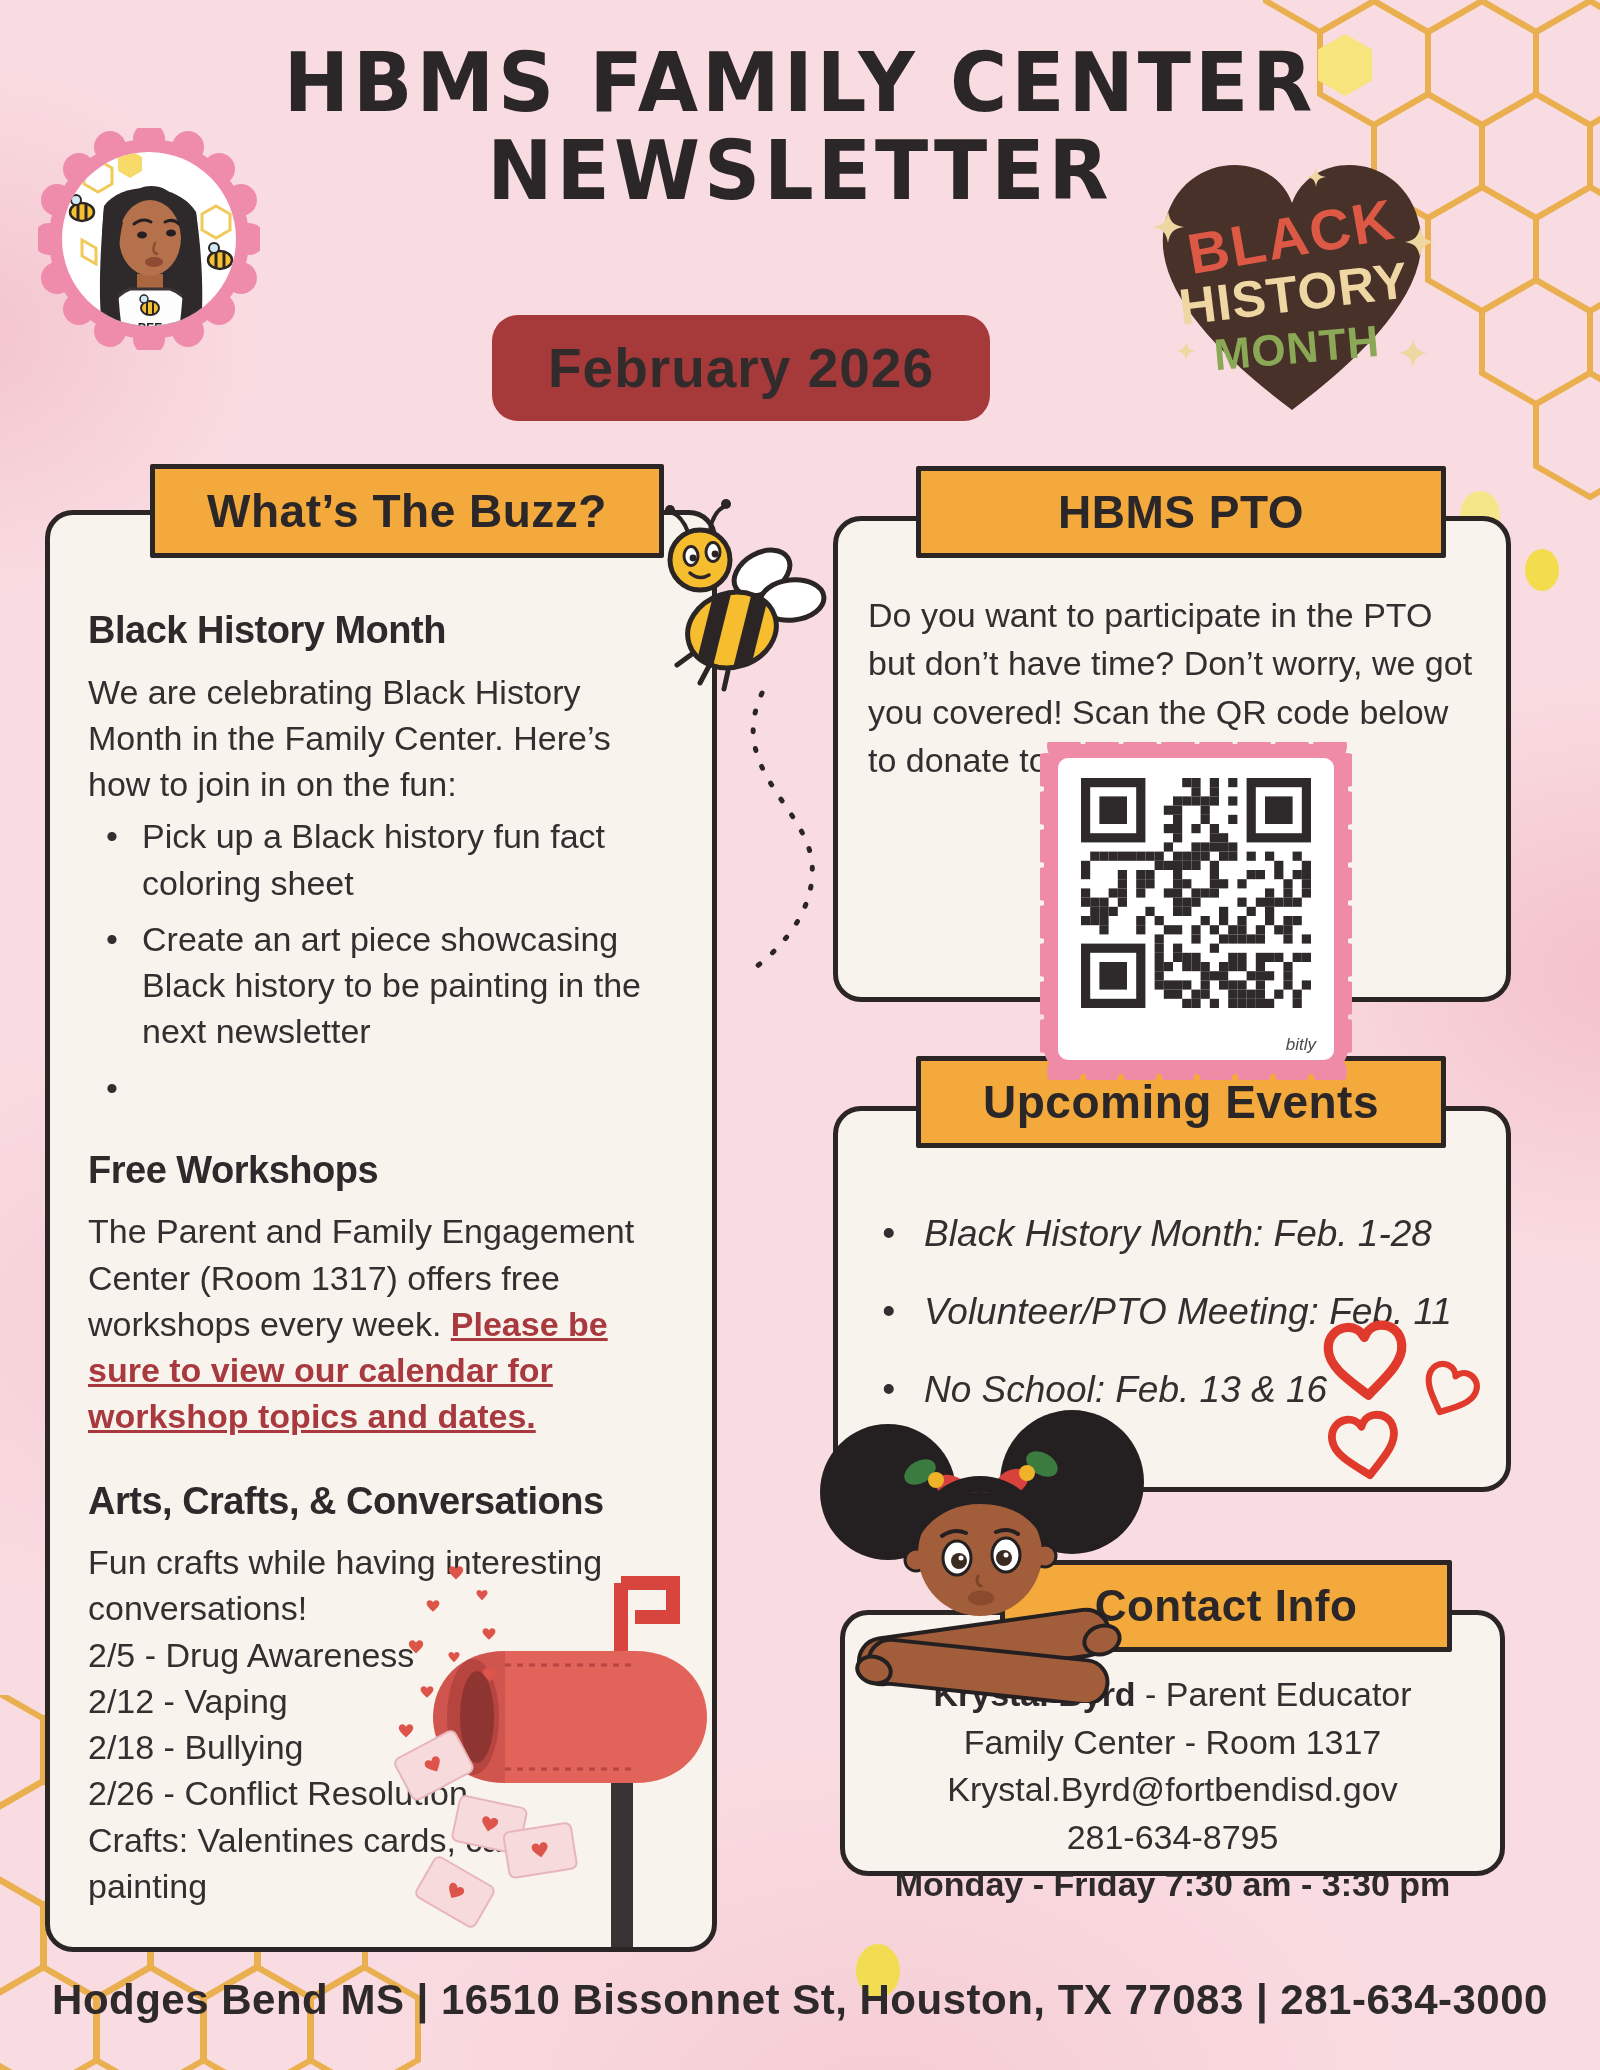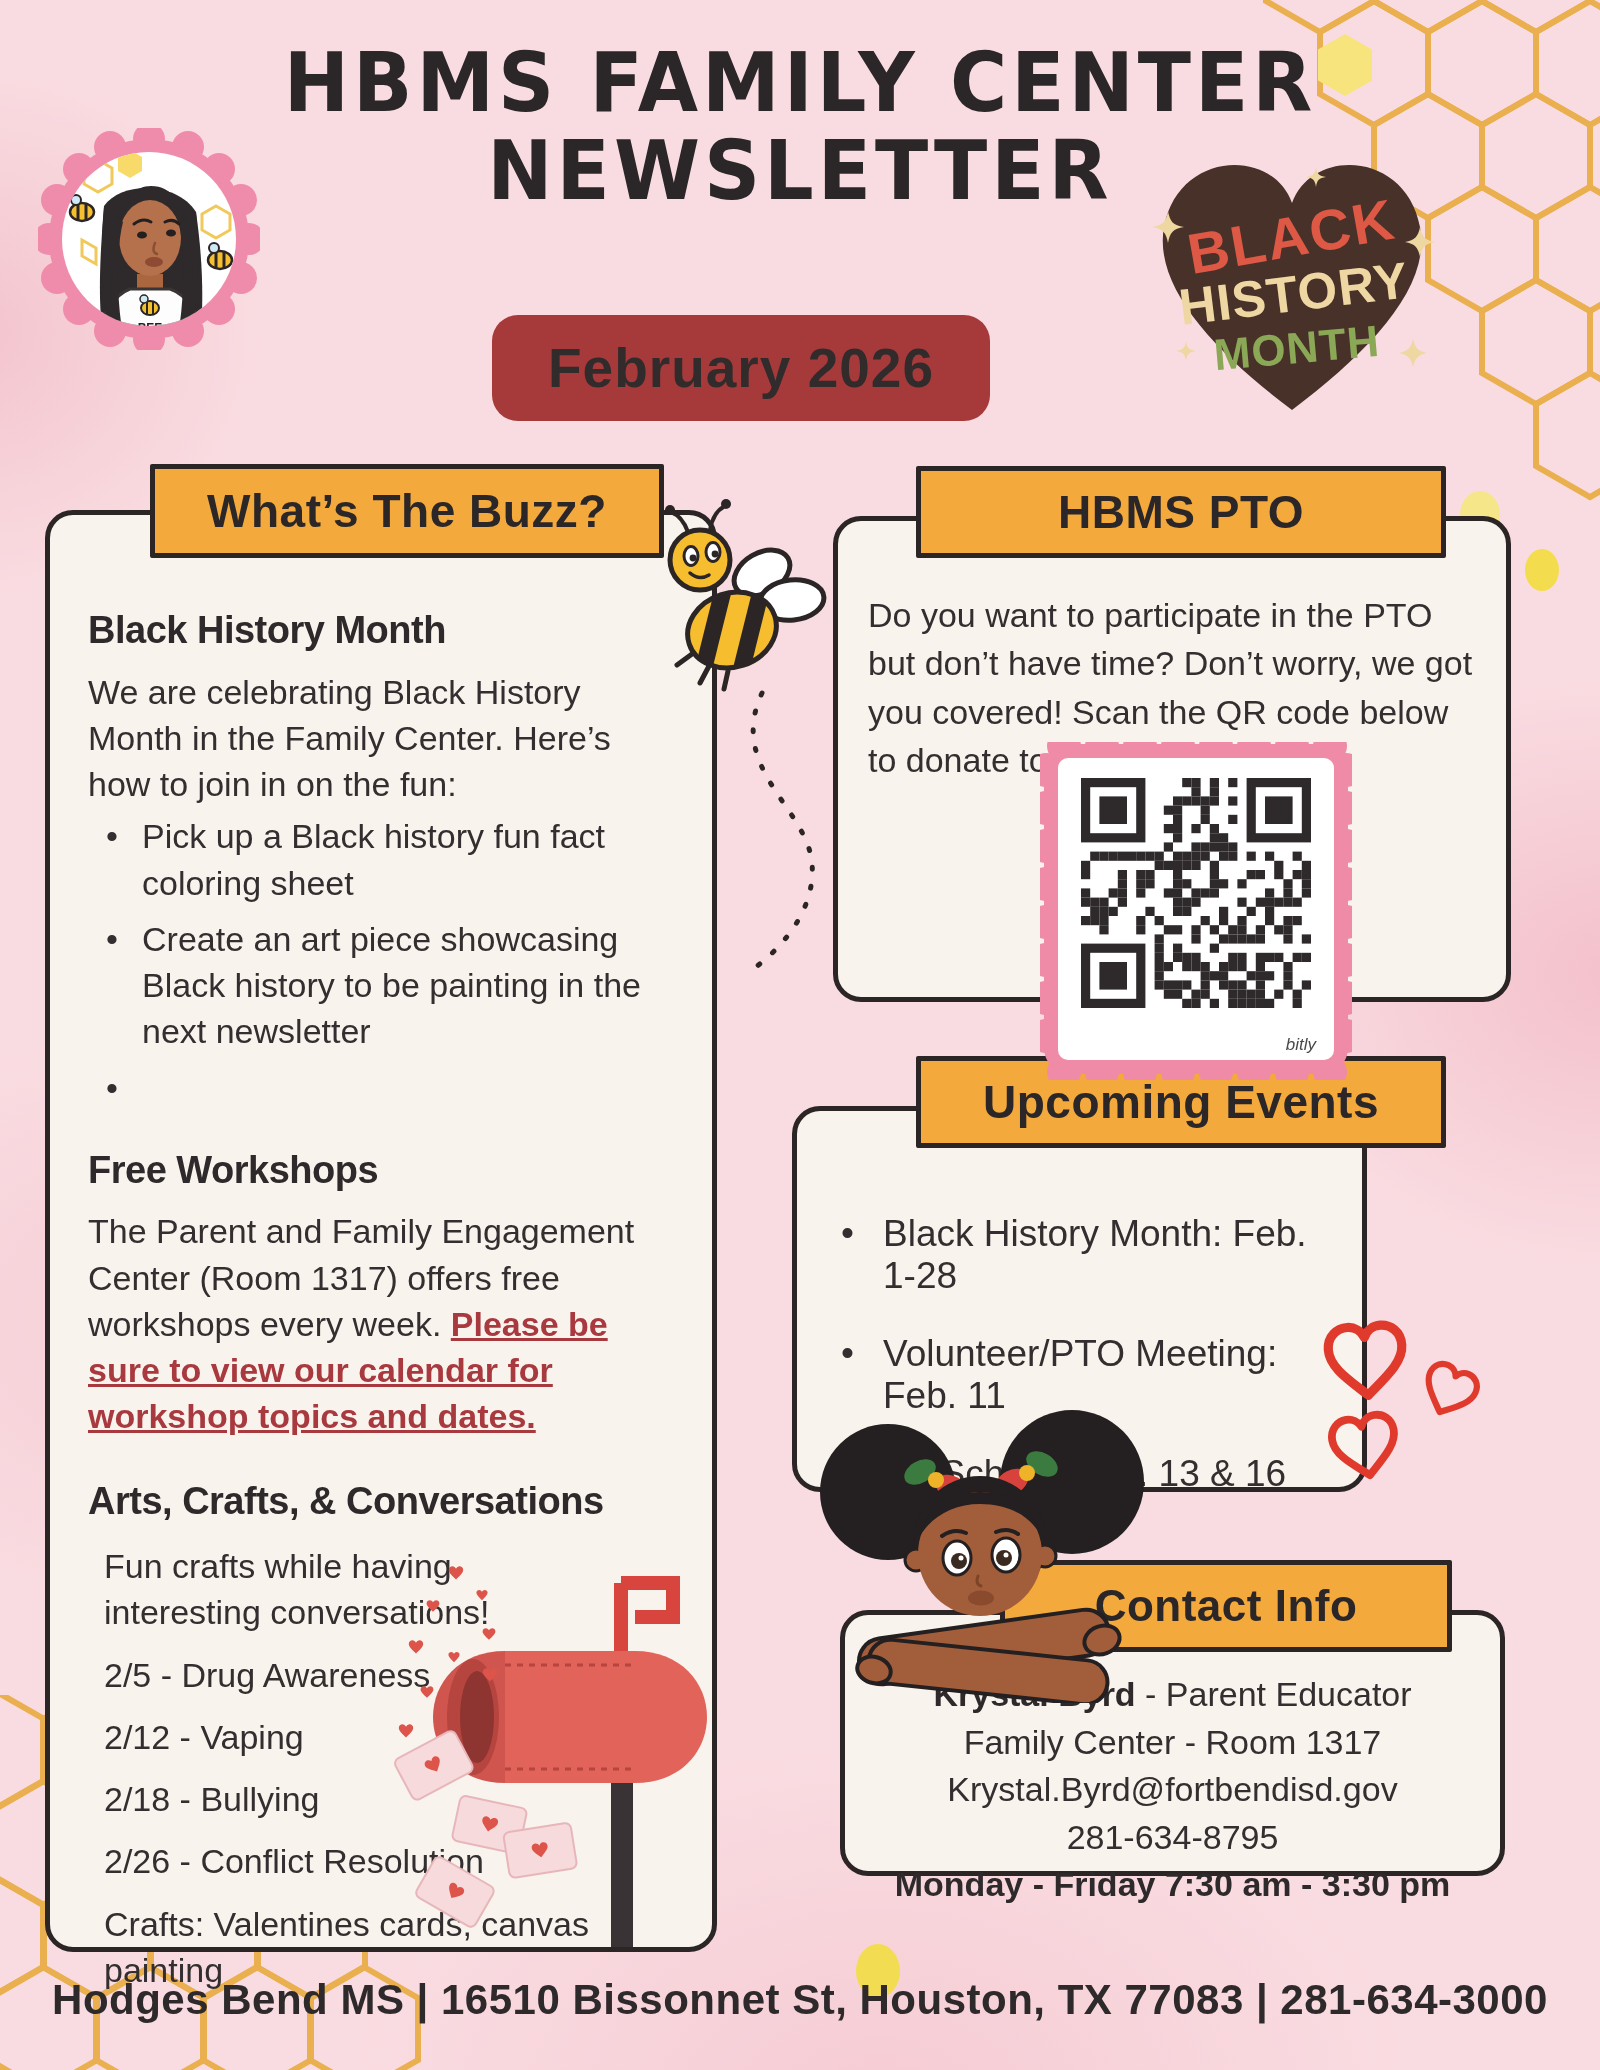--- a/index.html
+++ b/index.html
@@ -28,35 +28,35 @@
   .tab { background:#f3a93c; border:5px solid #2b2526; border-radius:2px; z-index:5;
     display:flex; align-items:center; justify-content:center; box-sizing:border-box;
     font-weight:bold; color:#2b2627; font-size:46px; letter-spacing:.5px; }
   #buzz-tab    { left:150px;  top:464px;  width:514px; height:94px; }
   #buzz-panel  { left:45px;   top:510px;  width:672px; height:1442px; padding:90px 30px 28px 38px;
                  font-size:34px; line-height:1.36; }
   #pto-tab     { left:916px;  top:466px;  width:530px; height:92px; }
   #pto-panel   { left:833px;  top:516px;  width:678px; height:486px; padding:70px 28px 0 30px;
                  font-size:34px; line-height:1.42; }
   #events-tab  { left:916px;  top:1056px; width:530px; height:92px; }
-  #events-panel{ left:792px;  top:1106px; width:575px; height:386px; padding:102px 20px 0 44px;
-                 font-size:37px; }
+  #events-panel{ left:833px;  top:1106px; width:678px; height:386px; padding:102px 20px 0 44px;
+                 font-size:37px;font-style:italic; }
   #contact-tab { left:1000px; top:1560px; width:452px; height:92px; font-size:44px; }
   #contact-panel{ left:840px; top:1610px; width:665px; height:266px; padding:58px 18px 0 18px;
                  text-align:center; font-size:34px; line-height:1.28; }
   
   #buzz-panel h2 { font-size:38px; font-weight:bold; color:#2e2a2b; margin:36px 0 12px 0; letter-spacing:-.5px; }
   #buzz-panel h2:first-child { margin-top:0; }
   #buzz-panel p { margin:0 0 6px 0; }
   #buzz-panel ul { list-style:none; margin:6px 0 0 0; padding:0 0 0 18px; }
   #buzz-panel li { position:relative; padding-left:36px; margin-bottom:10px; min-height:1.3em; }
   #buzz-panel li::before { content:"•"; position:absolute; left:0; top:0; }
   .hl { color:#a8393f; font-weight:bold;text-decoration:underline; }
   .arts-lines { max-width:530px; }
-  .arts-line { margin:16px; }
+  .arts-line { margin:0; }
   
   #pto-panel p { margin:0; }
   
   #events-panel ul { list-style:none; margin:0; padding:0; }
   #events-panel li { position:relative; padding-left:42px; margin-bottom:36px; }
   #events-panel li::before { content:"•"; position:absolute; left:0; top:-1px; }
   
   .contact-line { margin-bottom:4px; }
   .contact-line b { color:#2e2a2b; }
   .hours { font-weight:bold; color:#2e2a2b; }

